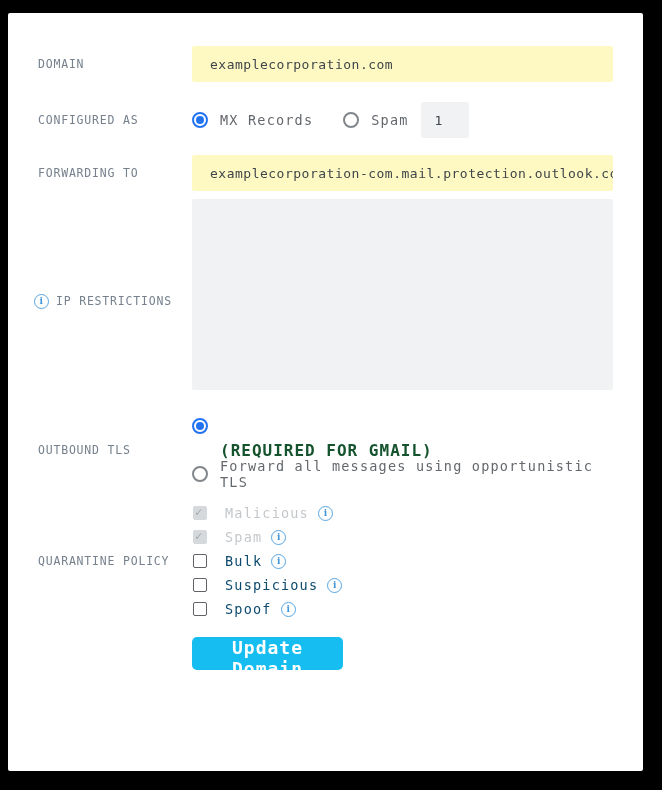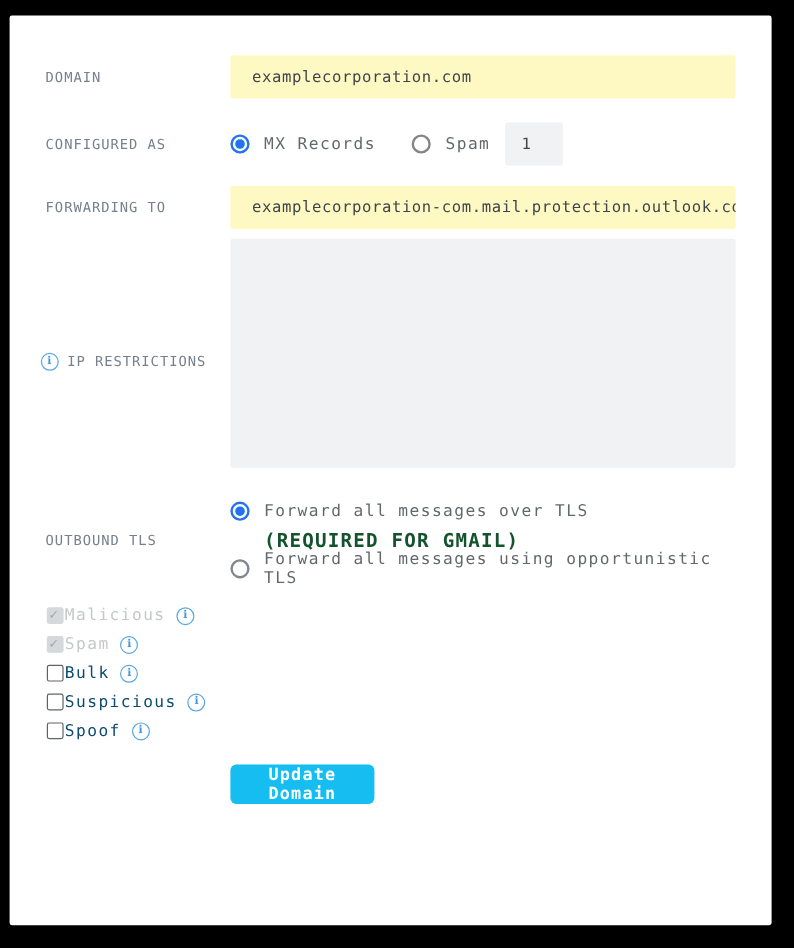--- a/index.html
+++ b/index.html
@@ -86,29 +86,29 @@
     border:1.5px solid #5f6368; background:#fff; margin-left:1px;
     position:relative; cursor:pointer;
   }
   .checkbox.checked.disabled {
     background:#d6d9dc; border-color:#d6d9dc; cursor:default;
   }
   .checkbox.checked.disabled::after {
     content:"✓"; position:absolute; left:1px; top:-2px;
     font-size:12px; color:#a3a8ad; font-weight:bold;
   }
-  .q-label { font-size:13.5px; letter-spacing:1.2px; margin-left:1px; }
+  .q-label { font-size:13.5px; letter-spacing:1.2px; margin-left:18px; }
   .q-label.enabled { color:#0c4a6e; }
   .q-label.disabled { color:#c4c8cb; }
   .q-line .info-icon { margin-left:9px; }
 
   .actions { padding:0 30px; }
   .update-btn {
-    width:120px; height:33px; background:#15bdf0; border:none; border-radius:5px;
-    color:#fff; font-family:inherit; font-size:14px; font-weight:bold;
+    width:151px; height:33px; background:#15bdf0; border:none; border-radius:5px;
+    color:#fff; font-family:inherit; font-size:18px; font-weight:bold;
     letter-spacing:1px; cursor:pointer;
   }
 </style>
 </head>
 <body>
 
 <div class="modal">
 
 
   <div class="form">
@@ -147,31 +147,31 @@
       <div class="field-col">
         <textarea class="textarea-box" style=""></textarea>
       </div>
     </div>
 
     <div class="row center row-tls">
       <div class="label-col">OUTBOUND TLS</div>
       <div class="field-col">
         <div class="tls-line">
           <span class="radio selected"></span>
-          <span class="opt-label">Forward all messages over TLS</span>
         </div>
         <div class="tls-note">(REQUIRED FOR GMAIL)</div>
         <div class="tls-line">
           <span class="radio"></span>
           <span class="opt-label">Forward all messages using opportunistic TLS</span>
         </div>
       </div>
     </div>
 
     <div class="row center row-quarantine">
+      <div class="label-col">QUARANTINE POLICY</div>
       <div class="field-col">
         <div class="q-line">
           <span class="checkbox checked disabled"></span>
           <span class="q-label disabled">Malicious</span>
           <span class="info-icon">i</span>
         </div>
         <div class="q-line">
           <span class="checkbox checked disabled"></span>
           <span class="q-label disabled">Spam</span>
           <span class="info-icon">i</span>

